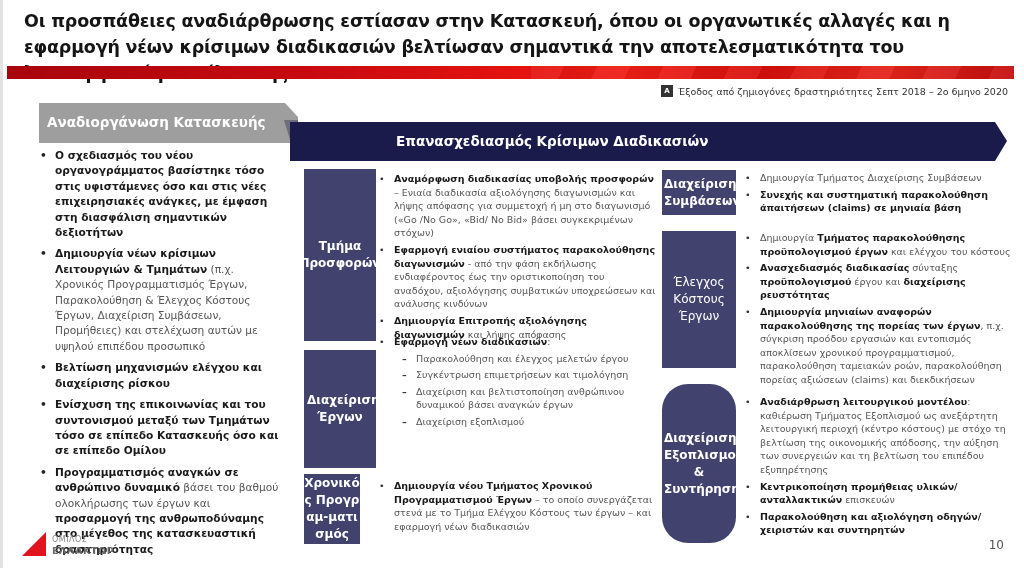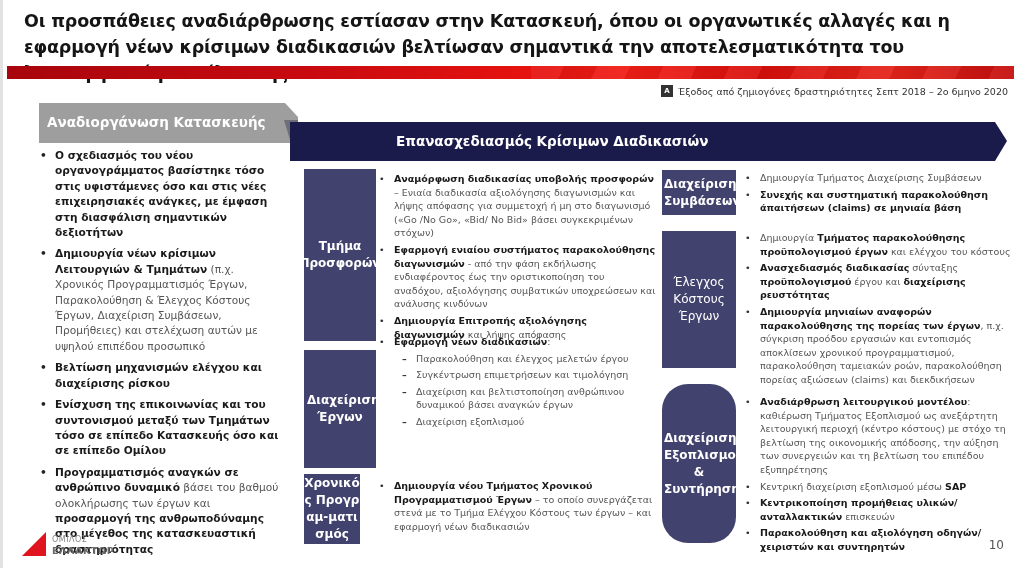--- a/index.html
+++ b/index.html
@@ -130,21 +130,20 @@
   <li><span>Δημιουργία </span><b>Τμήματος παρακολούθησης προϋπολογισμού έργων</b><span> και ελέγχου του κόστους</span></li>
   <li><b>Ανασχεδιασμός διαδικασίας</b><span> σύνταξης </span><b>προϋπολογισμού</b><span> έργου και </span><b>διαχείρισης ρευστότητας</b></li>
   <li><b>Δημιουργία μηνιαίων αναφορών παρακολούθησης της πορείας των έργων</b><span>, π.χ. σύγκριση προόδου εργασιών και εντοπισμός αποκλίσεων χρονικού προγραμματισμού, παρακολούθηση ταμειακών ροών, παρακολούθηση πορείας αξιώσεων (claims) και διεκδικήσεων</span></li>
 </ul>
 
 <div class="box" style="left:662px; top:384px; width:74px; height:159px;border-radius:26px;">
   <span style="display:block; width:70px;">Διαχείριση Εξοπλισμού &amp; Συντήρηση</span>
 </div>
 <ul class="blist" style="left:742px; top:383px; width:278px;margin-top:12px;">
   <li><b>Αναδιάρθρωση λειτουργικού μοντέλου</b><span>: καθιέρωση Τμήματος Εξοπλισμού ως ανεξάρτητη λειτουργική περιοχή (κέντρο κόστους) με στόχο τη βελτίωση της οικονομικής απόδοσης, την αύξηση των συνεργειών και τη βελτίωση του επιπέδου εξυπηρέτησης</span></li>
-  <li><span>Κεντρική διαχείριση εξοπλισμού μέσω </span><b>SAP</b></li>
   <li><b>Κεντρικοποίηση προμήθειας υλικών/ ανταλλακτικών</b><span> επισκευών</span></li>
   <li><b>Παρακολούθηση και αξιολόγηση οδηγών/ χειριστών και συντηρητών</b></li>
 </ul>
 
 <div class="logo">
   <svg class="mark" width="26" height="24">
     <polygon points="24,0 24,24 0,24" fill="#e0141e"></polygon>
   </svg>
   <span class="l1">ΟΜΙΛΟΣ</span>
   <span class="l2">ΕΛΛΑΚΤΩΡ</span>

